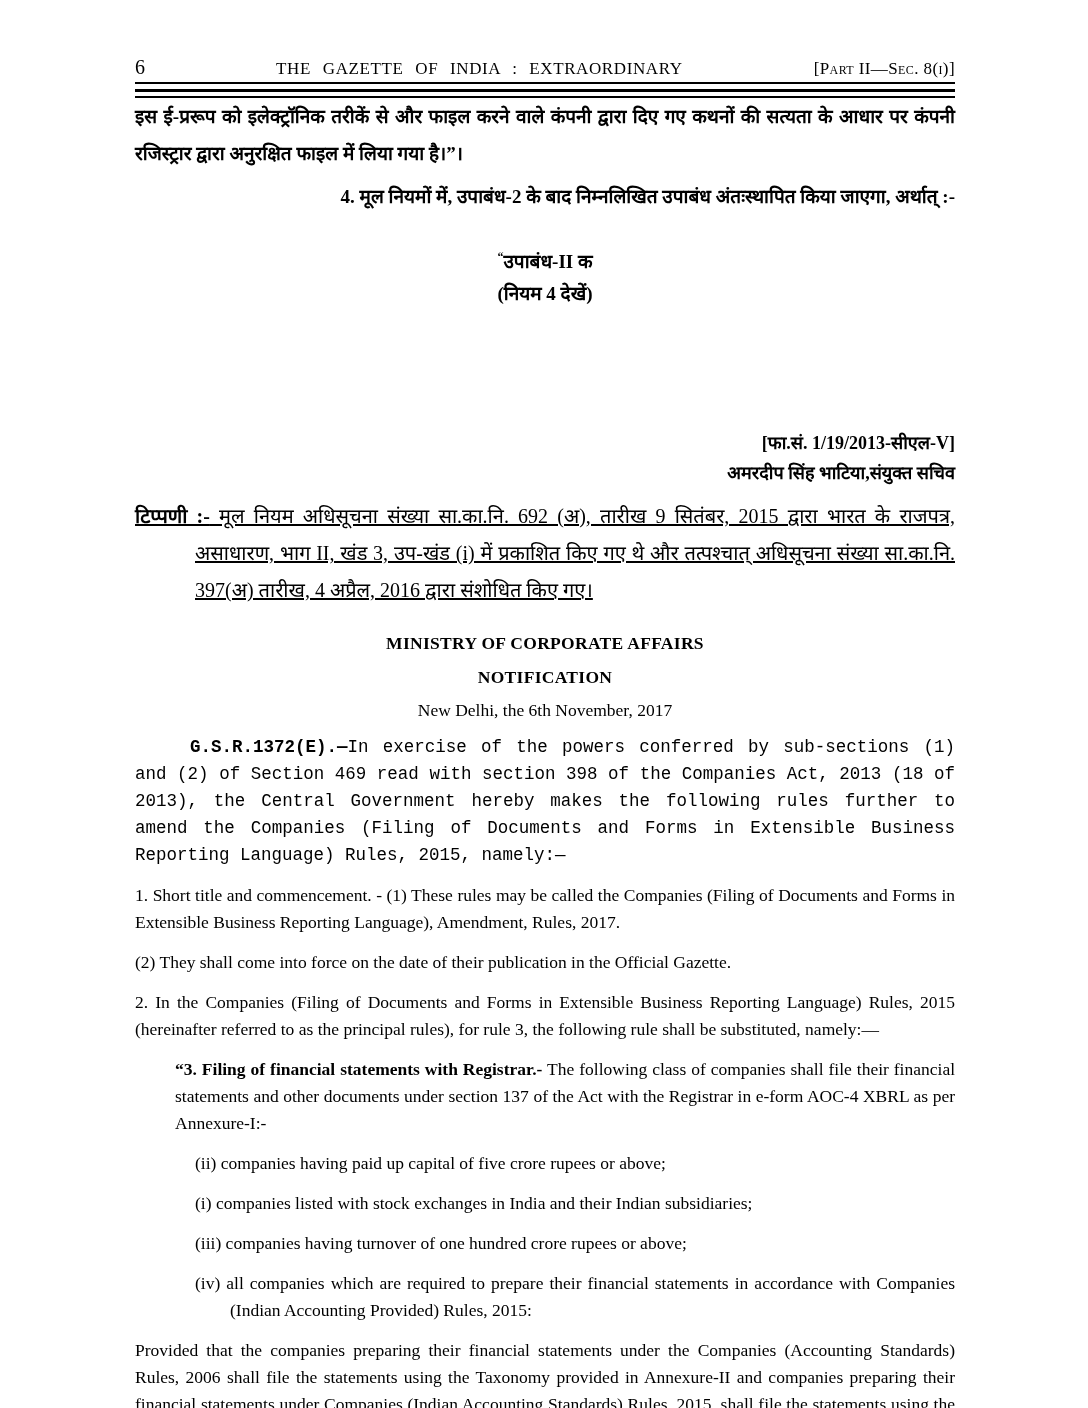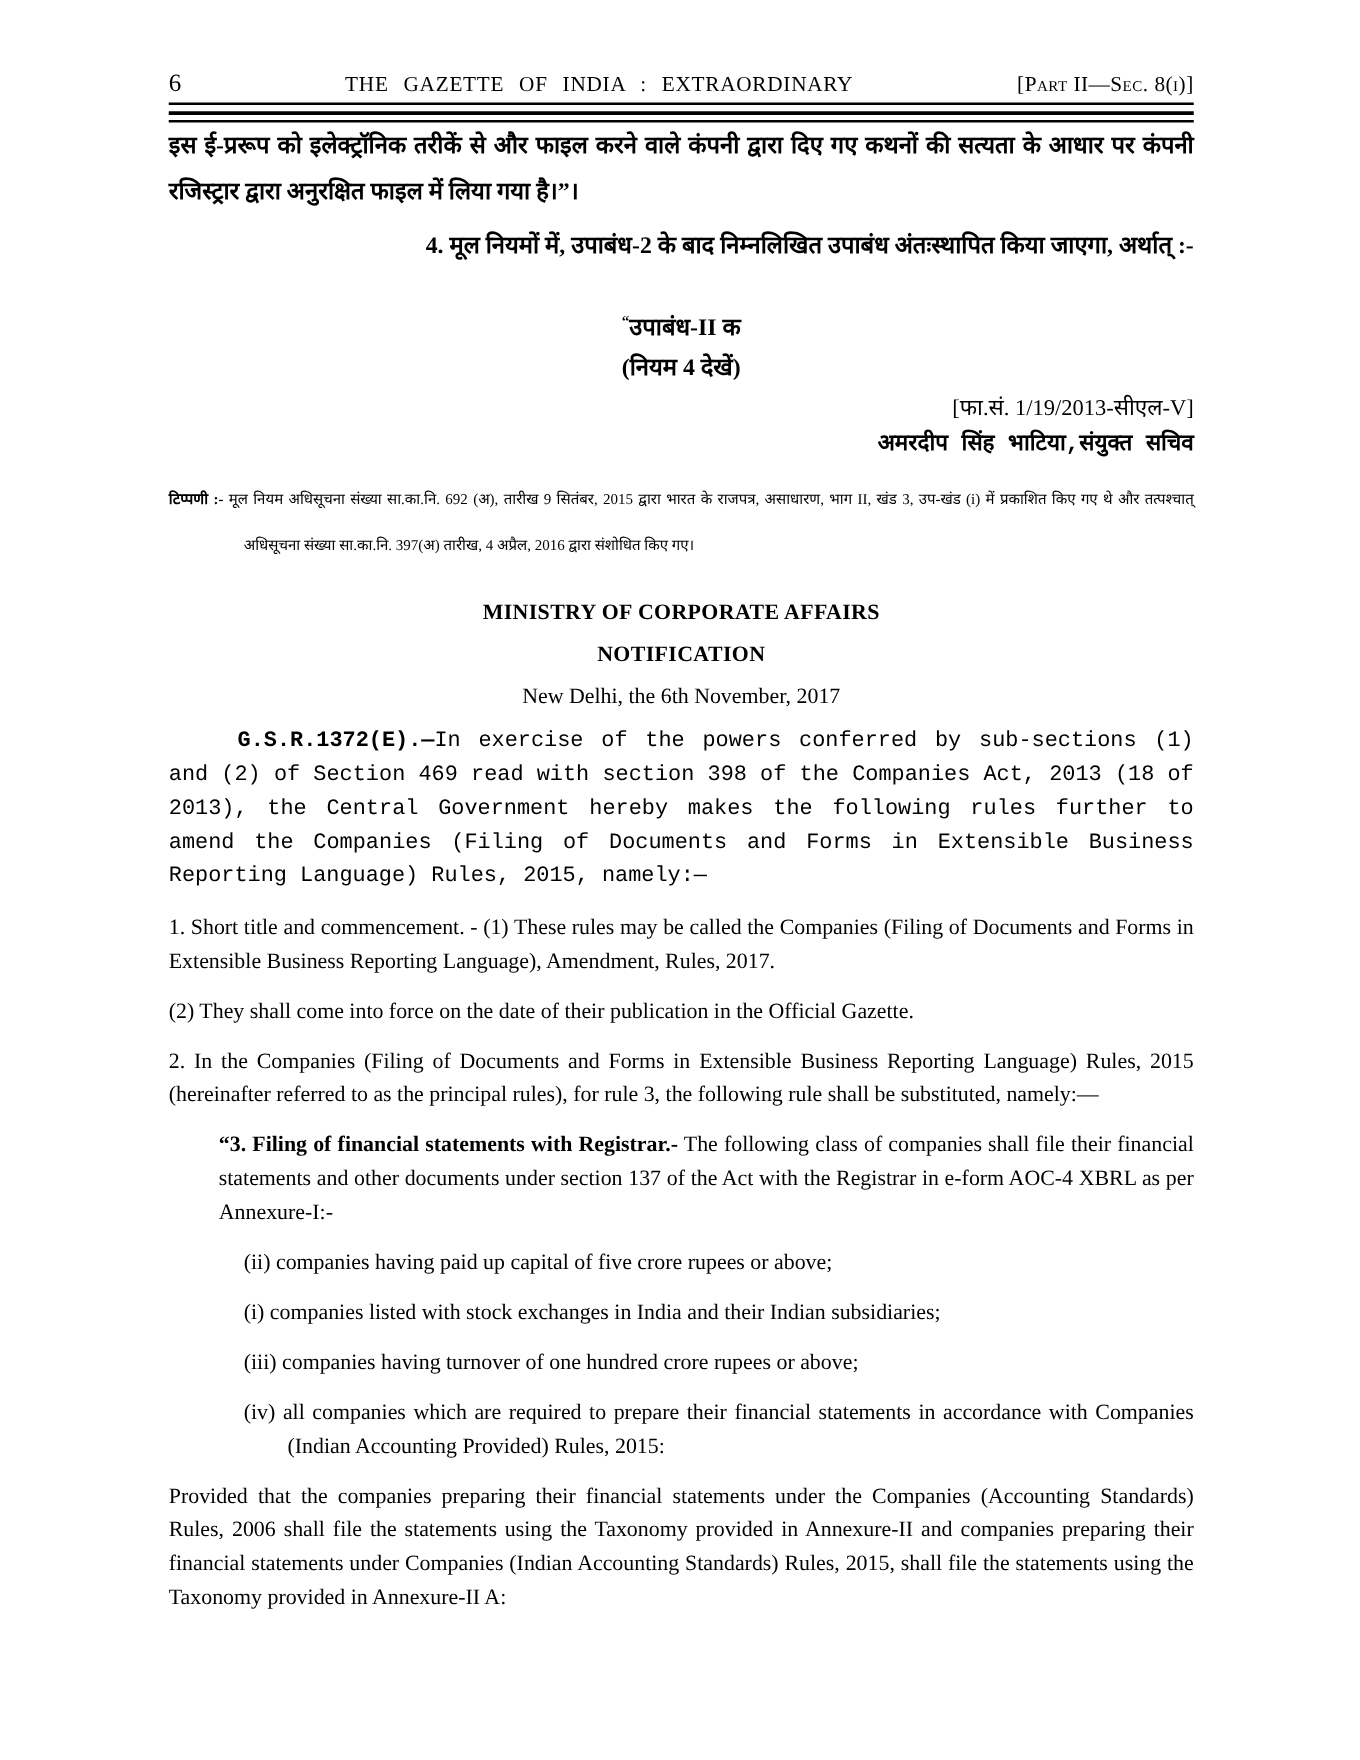--- a/index.html
+++ b/index.html
@@ -51,39 +51,40 @@
     font-weight: bold;
     line-height: 32px;
   }
   .upabandh sup { font-size: 12px; vertical-align: super; }
   .niyam {
     font-size: 19px;
     font-weight: bold;
     line-height: 32px;
   }
   .fileno {
+    margin-top: 118px;
     text-align: right;
     font-size: 18px;
-    font-weight: normal;
+    font-weight: bold;
     line-height: 30px;
   }
   .signatory {
     text-align: right;
     font-size: 18px;
     font-weight: bold;
     line-height: 30px;
-    font-family: Liberation Mono, monospace;
   }
   .tippani {
     margin-top: 10px;
-    font-size: 12px;
+    font-size: 20px;
     line-height: 37px;
     text-align: justify;
     padding-left: 60px;
     text-indent: -60px;
+    text-decoration: underline;
   }
   .tippani .lbl { font-weight: bold; }
   
   .ministry, .notif {
     margin-top: 24px;
     text-align: center;
     font-weight: bold;
     font-size: 17.5px;
     letter-spacing: 0.3px;
   }

